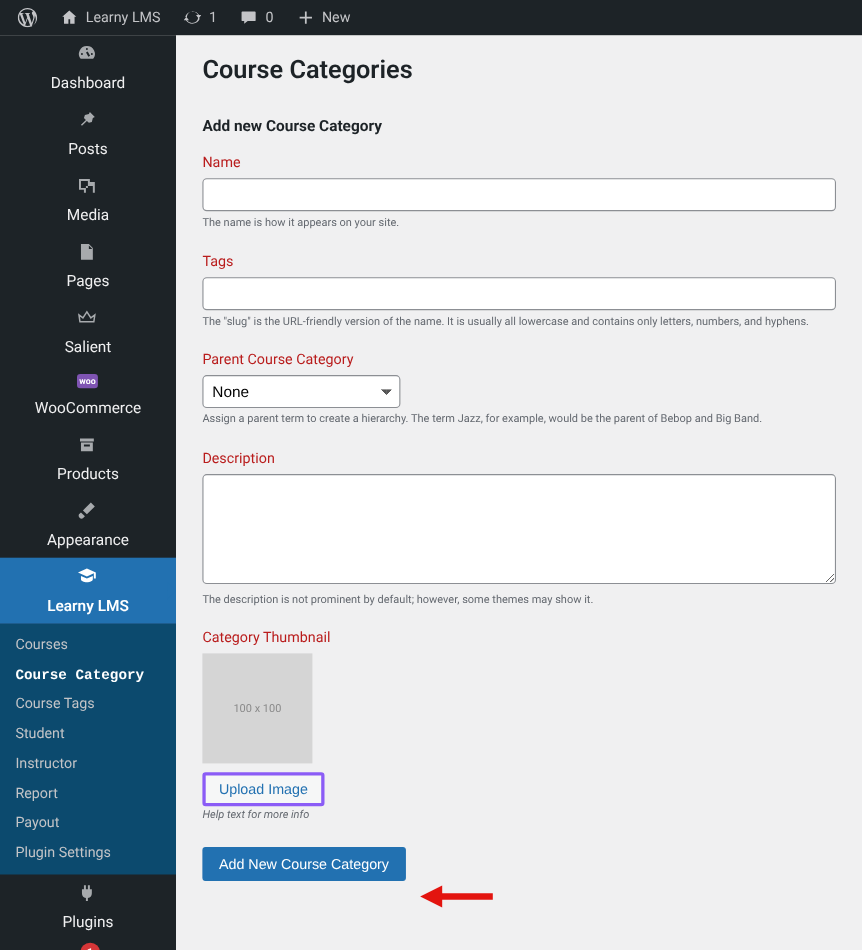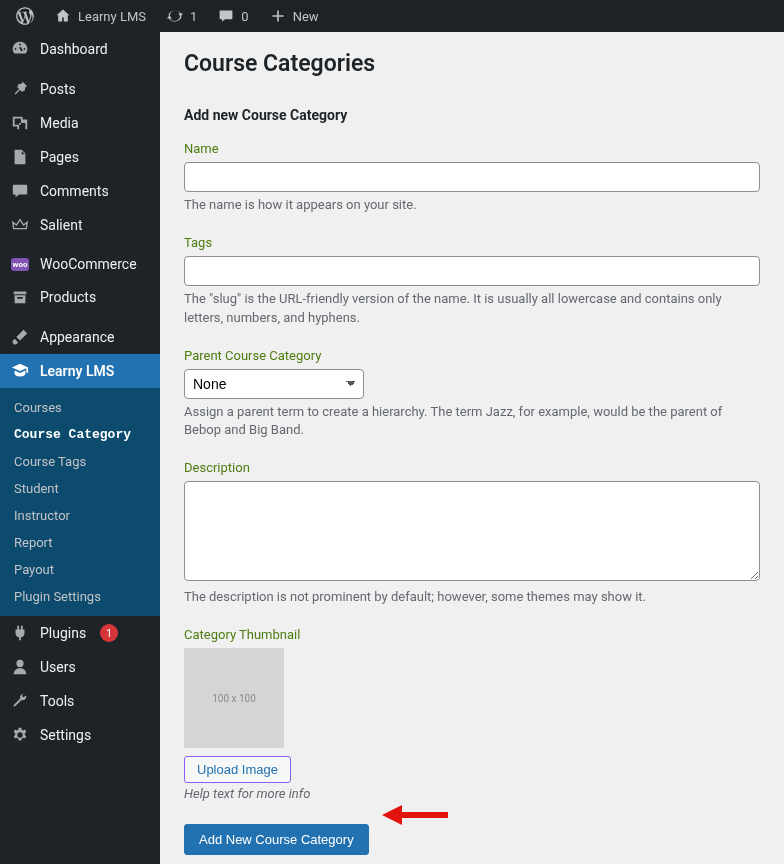--- a/index.html
+++ b/index.html
@@ -39,22 +39,23 @@
     font-size: 14px;
     display:flex;
     flex-direction:column;
   }
   .menu-item {
     display:flex; align-items:center; gap:10px;
     padding: 8px 10px;
     color:#f0f0f1;
     cursor:pointer;
     position:relative;
-  }
-  .menu-item .icon { width:20px; display:flex; align-items:center; justify-content:center; }
+    flex-direction:column;
+  }
+  .menu-item .icon { width:20px; display:flex; align-items:center; }
   .menu-sep { height: 6px; }
   .menu-item.current {
     background:#2271b1;
     color:#fff;
     font-weight:600;
   }
   .menu-item.current::after{
     content:"";
     position:absolute;
     right:-8px; top:50%; transform:translateY(-50%);
@@ -76,21 +77,21 @@
     display:inline-flex; align-items:center; justify-content:center;
     min-width:18px; height:18px; border-radius:9px;
     background:#d63638; color:#fff; font-size:11px; padding:0 5px; margin-left:4px;
   }
 
   
   .content { flex:1; padding: 18px 24px 40px 24px; overflow:auto; position:relative;}
   h1.page-title { font-size: 23px; font-weight:600; margin-bottom: 30px; color:#1d2327; }
   h2.section-title { font-size:14px; font-weight:700; margin-bottom:18px; }
   .form-field { margin-bottom: 20px; }
-  .form-field > label.lbl { display:block; font-size:13px; margin-bottom:6px; color:#4d7c0f; }
+  .form-field > label.lbl { display:block; font-size:13px; margin-bottom:6px; color:#b91c1c; }
   .form-field input[type=text], .form-field textarea {
     width: 100%;
     border:1px solid #8c8f94;
     border-radius:4px;
     background:#fff;
     padding:6px 8px;
     font-size:14px;
     color:#2c3338;
   }
   .form-field textarea{ height:100px; resize:both; }
@@ -101,29 +102,29 @@
     background:#fff;
     padding:4px 28px 4px 8px;
     font-size:14px;
     height:30px;
     appearance:none;
     background-image: linear-gradient(45deg, transparent 50%, #555 50%), linear-gradient(-45deg, transparent 50%, #555 50%);
     background-position: right 12px center, right 7px center;
     background-size: 5px 5px, 5px 5px;
     background-repeat:no-repeat;
   }
-  .help { color:#646970; font-size:13px; margin-top:4px; line-height:1.45; }
+  .help { color:#646970; font-size:10px; margin-top:4px; line-height:1.45; }
   .thumb-box{
     width:100px; height:100px; background:#d5d5d5;
     display:flex; align-items:center; justify-content:center;
     color:#8a8a8a; font-size:10px; margin-bottom:8px;
   }
   .btn-secondary{
     display:inline-block;
-    border:1px solid #8b5cf6;
+    border:3px solid #8b5cf6;
     color:#2271b1;
     background:#f6f7f7;
     border-radius:3px;
     padding:5px 12px;
     font-size:13px;
     cursor:pointer;
   }
   .btn-primary{
     display:inline-block;
     border:1px solid #2271b1;
@@ -221,28 +222,20 @@
     <div class="menu-item">
       <span class="icon">
           <svg width="18" height="18" viewBox="0 0 20 20" fill="#a7aaad">
             <path d="M4 2h8l4 4v12H4V2zm8 1.5V7h3.5L12 3.5z"></path>
           </svg>
         </span>
       <span>Pages</span>
     </div>
     <div class="menu-item">
       <span class="icon">
-          <svg width="18" height="18" viewBox="0 0 20 20" fill="#a7aaad">
-            <path d="M3 3h14a1 1 0 011 1v9a1 1 0 01-1 1H9l-4 3v-3H3a1 1 0 01-1-1V4a1 1 0 011-1z"></path>
-          </svg>
-        </span>
-      <span>Comments</span>
-    </div>
-    <div class="menu-item">
-      <span class="icon">
           <svg width="18" height="18" viewBox="0 0 20 20" fill="none" stroke="#a7aaad" stroke-width="1.5">
             <path d="M3 14l-1-7 4 3 4-6 4 6 4-3-1 7H3z"></path>
           </svg>
         </span>
       <span>Salient</span>
     </div>
     <div class="menu-sep"></div>
     <div class="menu-item">
       <span class="icon">
           <span style="background:#7f54b3;color:#fff;font-size:8px;font-weight:bold;border-radius:3px;padding:2px 2px;">woo</span>

